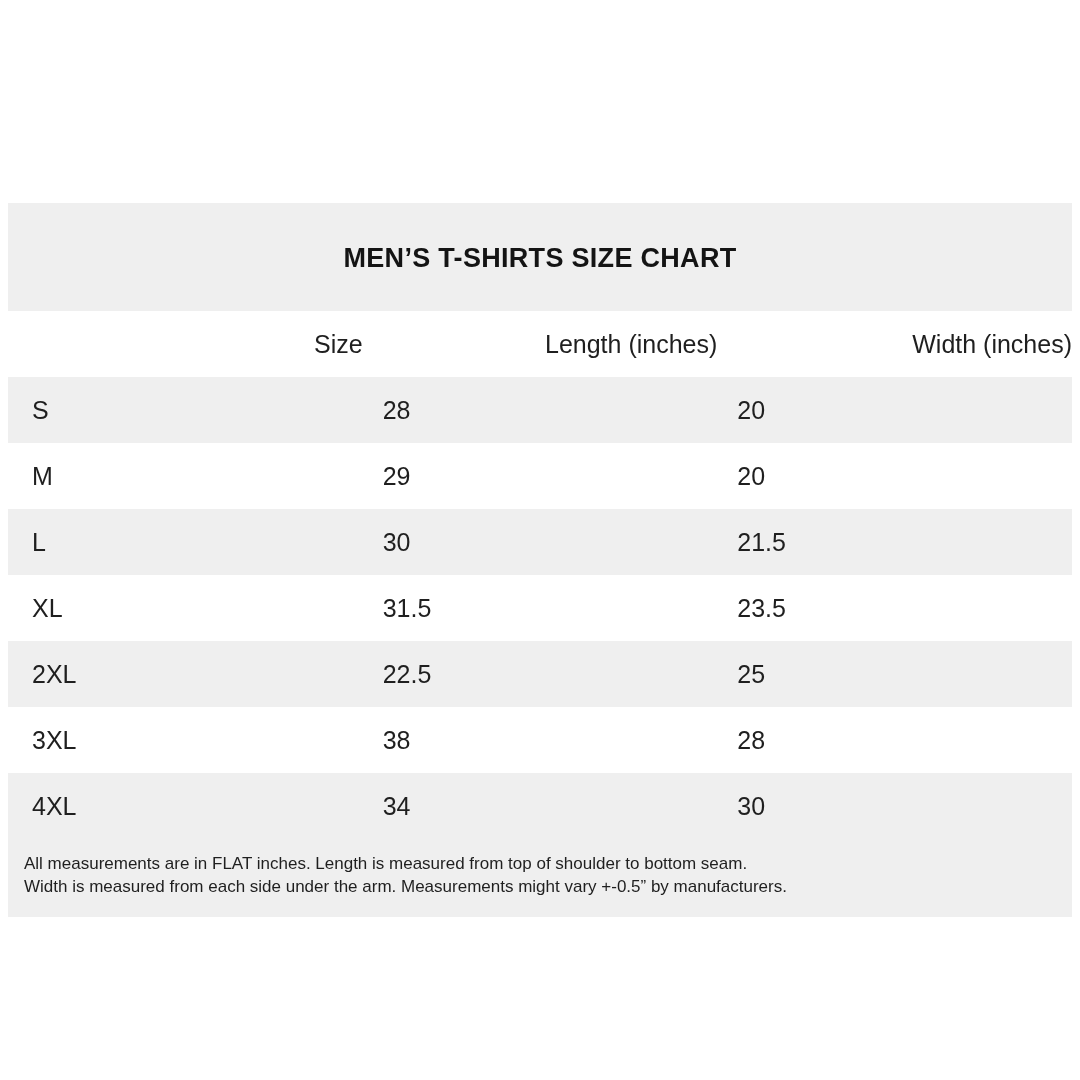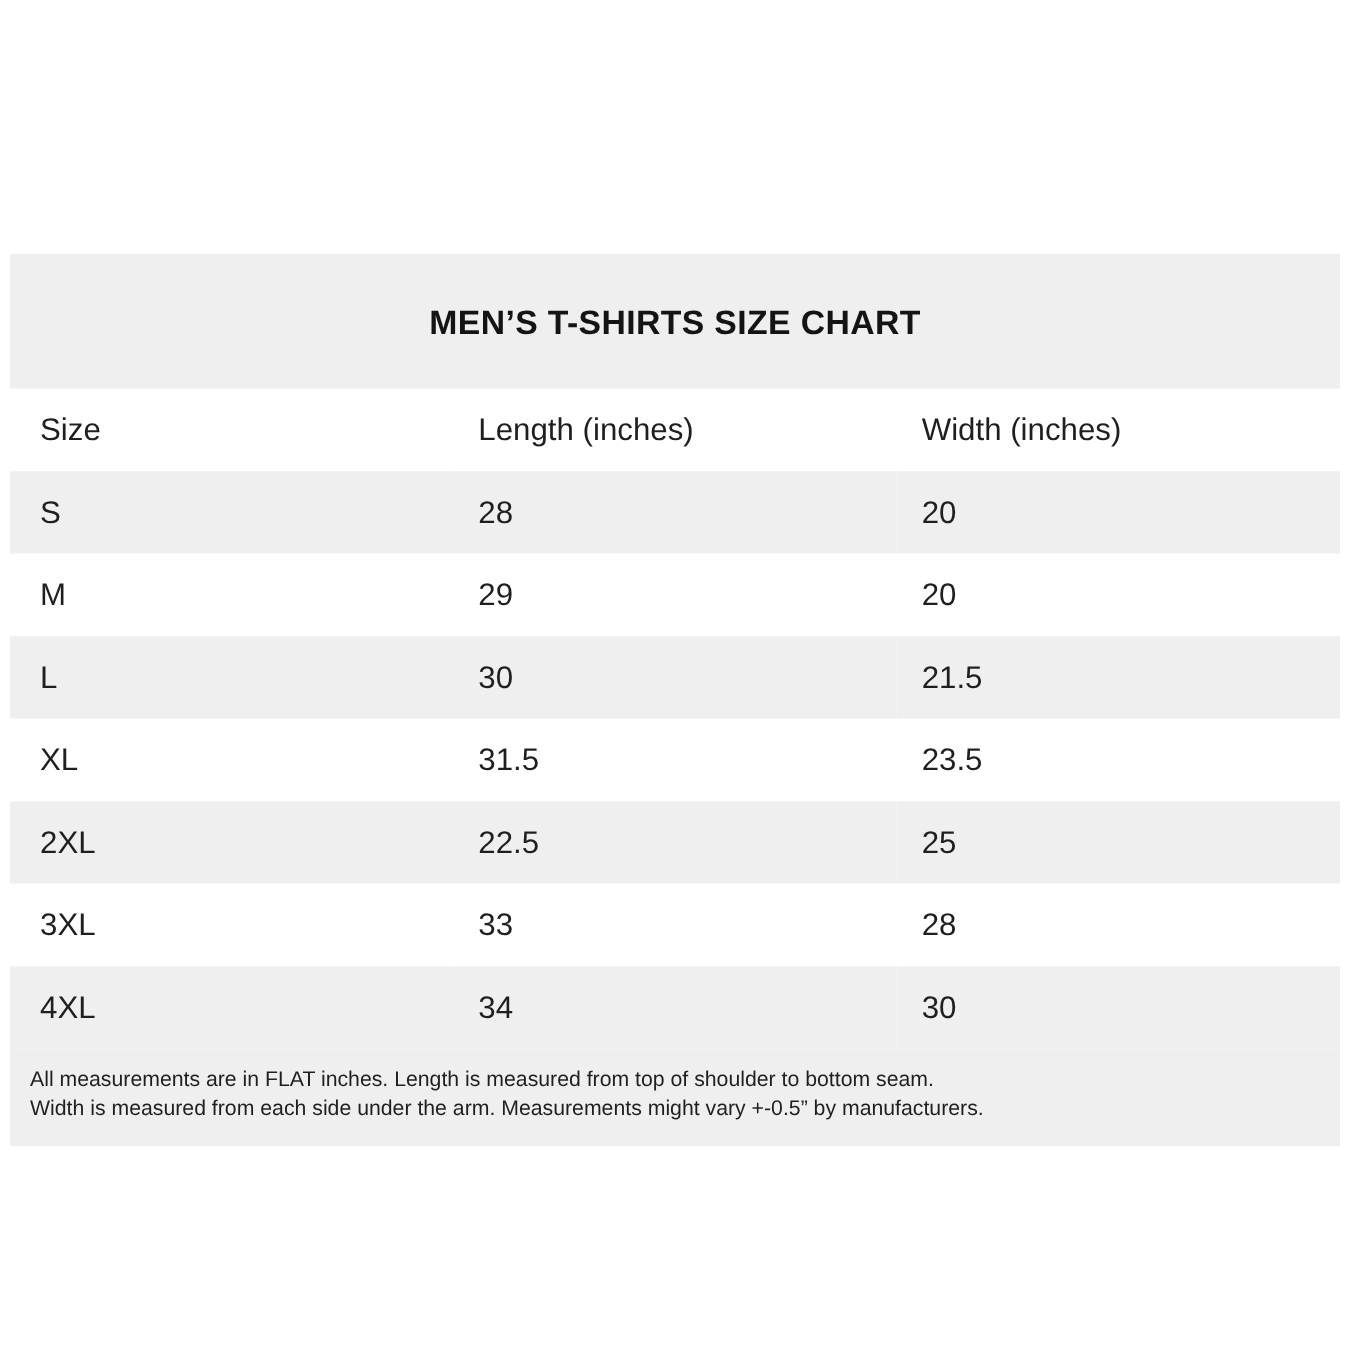--- a/index.html
+++ b/index.html
@@ -45,21 +45,21 @@
     padding: 0;
     height: 66px;
     vertical-align: middle;
     font-weight: normal;
     font-size: 25px;
     color: #1f1f1f;
   }
 
   .size-table th {
     background: #ffffff;
-    text-align: left;
+    text-align: right;
   }
 
   .row-alt td {
     background: #efefef;
   }
   .row-plain td {
     background: #ffffff;
   }
 
   .col-size   { width: 33.5%; padding-left: 24px !important; }
@@ -111,21 +111,21 @@
         <td class="col-length">31.5</td>
         <td class="col-width">23.5</td>
       </tr>
       <tr class="row-alt">
         <td class="col-size">2XL</td>
         <td class="col-length">22.5</td>
         <td class="col-width">25</td>
       </tr>
       <tr class="row-plain">
         <td class="col-size">3XL</td>
-        <td class="col-length">33</td>
+        <td class="col-length">38</td>
         <td class="col-width">28</td>
       </tr>
       <tr class="row-alt">
         <td class="col-size">4XL</td>
         <td class="col-length">34</td>
         <td class="col-width">30</td>
       </tr>
     </tbody>
   </table>
 

